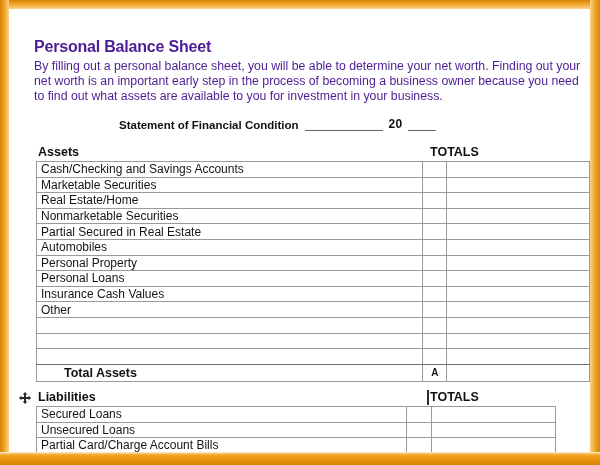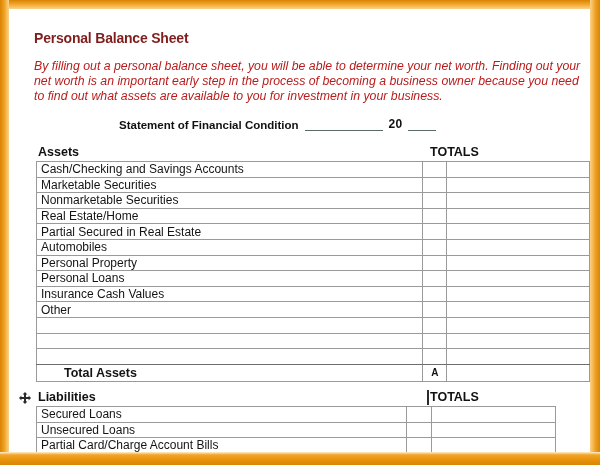--- a/index.html
+++ b/index.html
@@ -52,37 +52,36 @@
     top: 9px;
     width: 581px;
     height: 443px;
     background: #ffffff;
     overflow: hidden;
   }
 
   #doc-title {
     position: absolute;
     left: 25px;
-    top: 21px;
-    font-size: 14px;
+    top: 29px;
+    font-size: 16px;
     font-weight: bold;
     letter-spacing: -0.2px;
-    color: #7f1d1d;
+    color: #4c1d95;
     white-space: nowrap;
   }
 
   #intro-paragraph {
     position: absolute;
     left: 25px;
     top: 50px;
     width: 548px;
     font-size: 12.3px;
-    font-style: italic;
     line-height: 15.2px;
-    color: #b91c1c;
+    color: #4c1d95;
     text-align: left;
   }
 
   #statement-line {
     position: absolute;
     left: 110px;
     top: 108px;
     font-size: 11.5px;
     font-weight: bold;
     color: #111111;
@@ -242,26 +241,26 @@
             <td class="c-label">Cash/Checking and Savings Accounts</td>
             <td class="c-mark"></td>
             <td class="c-total"></td>
           </tr>
           <tr>
             <td class="c-label">Marketable Securities</td>
             <td class="c-mark"></td>
             <td class="c-total"></td>
           </tr>
           <tr>
+            <td class="c-label">Real Estate/Home</td>
+            <td class="c-mark"></td>
+            <td class="c-total"></td>
+          </tr>
+          <tr>
             <td class="c-label">Nonmarketable Securities</td>
-            <td class="c-mark"></td>
-            <td class="c-total"></td>
-          </tr>
-          <tr>
-            <td class="c-label">Real Estate/Home</td>
             <td class="c-mark"></td>
             <td class="c-total"></td>
           </tr>
           <tr>
             <td class="c-label">Partial Secured in Real Estate</td>
             <td class="c-mark"></td>
             <td class="c-total"></td>
           </tr>
           <tr>
             <td class="c-label">Automobiles</td>

